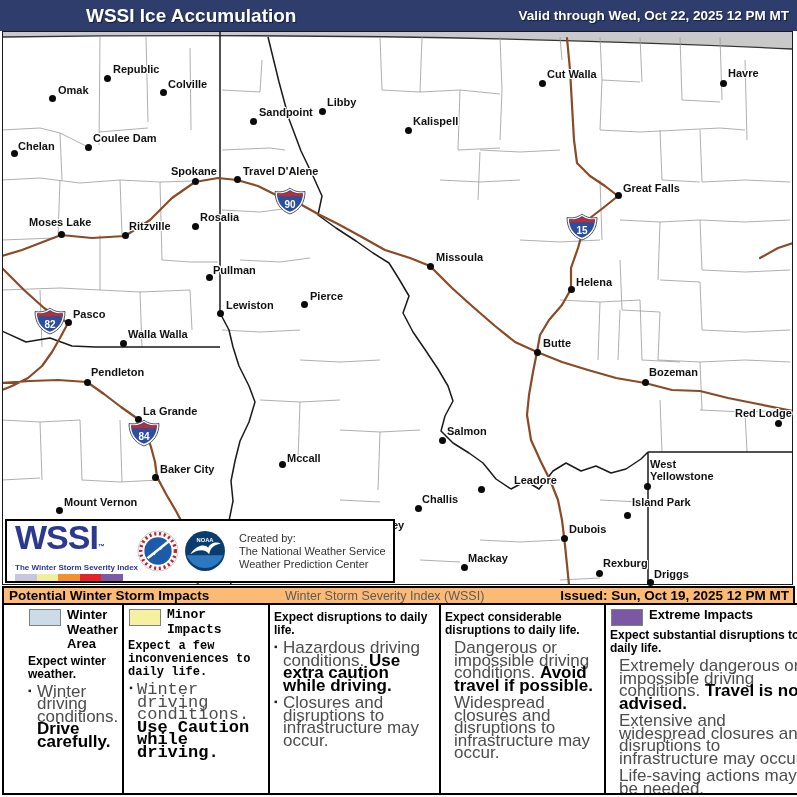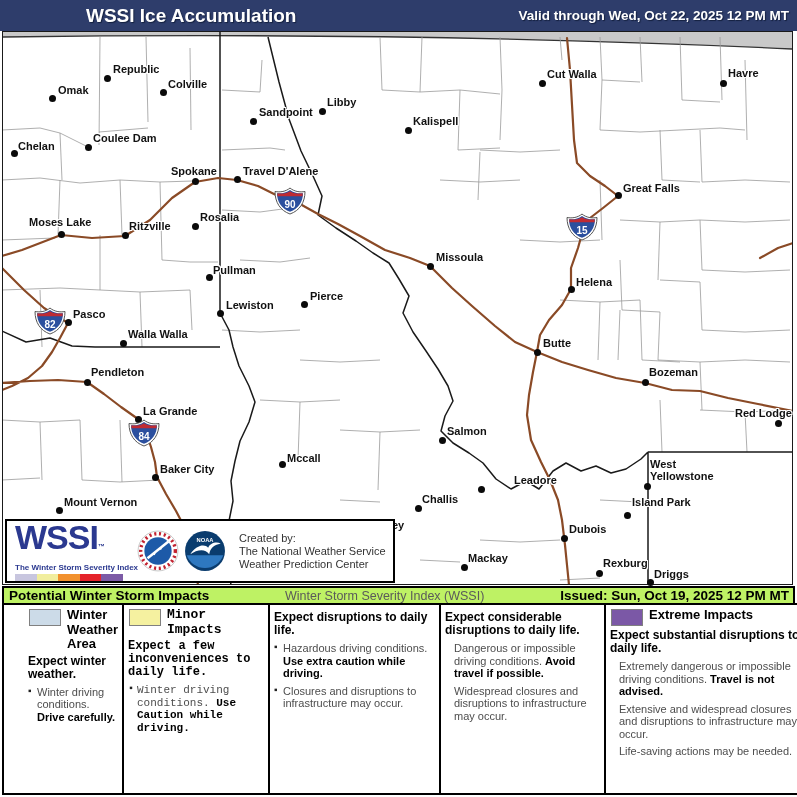--- a/index.html
+++ b/index.html
@@ -32,40 +32,40 @@
   .wssiword{font-size:34px;font-weight:bold;color:#2b3990;line-height:30px;letter-spacing:-1px;}
   .tmmark{font-size:7px;color:#2b3990;vertical-align:baseline;}
   .tagline{font-size:8px;font-weight:bold;color:#2b3990;white-space:nowrap;margin-top:1px;}
   .cbar{display:flex;margin-top:2px;}
   .cbar span{display:block;width:21.5px;height:7px;}
   .logos{display:flex;align-items:center;margin-left:10px;}
   .logos svg{margin-right:5px;}
   .createdby{margin-left:8px;font-size:11px;line-height:13px;color:#333;}
 
   
-  .titlebar{position:absolute;left:2px;top:586px;width:789px;height:15px;background:#bef264;
+  .titlebar{position:absolute;left:2px;top:586px;width:789px;height:15px;background:#fdba74;
             border:2px solid #000;display:flex;align-items:center;font-size:13.5px;z-index:7;}
   .titlebar .tl{font-weight:bold;color:#000;padding-left:5px;white-space:nowrap;}
   .titlebar .tc{flex:1;text-align:center;color:#5a5a5a;font-size:12.5px;white-space:nowrap;}
   .titlebar .tr{font-weight:bold;color:#000;padding-right:4px;white-space:nowrap;}
 
   
   .legend{position:absolute;left:2px;top:603px;width:789px;height:188px;background:#fff;
           border:2px solid #000;display:flex;z-index:7;padding-left:20px;}
   .lcol{box-sizing:border-box;padding:3px 3px 2px 4px;border-right:2px solid #000;overflow:hidden;}
   .lcol:nth-child(1){width:100px;}
   .lcol:nth-child(2){width:146px;font-family:Liberation Mono, monospace;}
   .lcol:nth-child(3){width:171px;}
   .lcol:nth-child(4){width:165px;}
   .lcol:nth-child(5){flex:1;border-right:none;}
   .lhead{display:flex;align-items:flex-start;}
   .sw{flex:0 0 30px;height:15px;border:1px solid #808080;margin:1px 6px 0 1px;}
   .hl{font-weight:bold;font-size:13px;line-height:14.5px;color:#000;}
   .intro{font-weight:bold;font-size:12px;line-height:13px;color:#000;margin:3px 0 2px 0;}
-  .litem{position:relative;font-size:11px;line-height:12.5px;color:#4d4d4d;margin-top:5px;padding-left:9px;}
+  .litem{position:relative;font-size:17px;line-height:12.5px;color:#4d4d4d;margin-top:5px;padding-left:9px;}
   .litem b{color:#000;}
   .litem.bul::before{content:"\25AA";position:absolute;left:0;top:-1px;font-size:10px;color:#222;}
 </style>
 </head>
 <body>
 
 <div class="stage">
 
   <div class="header">
     <span class="title">WSSI Ice Accumulation</span>

